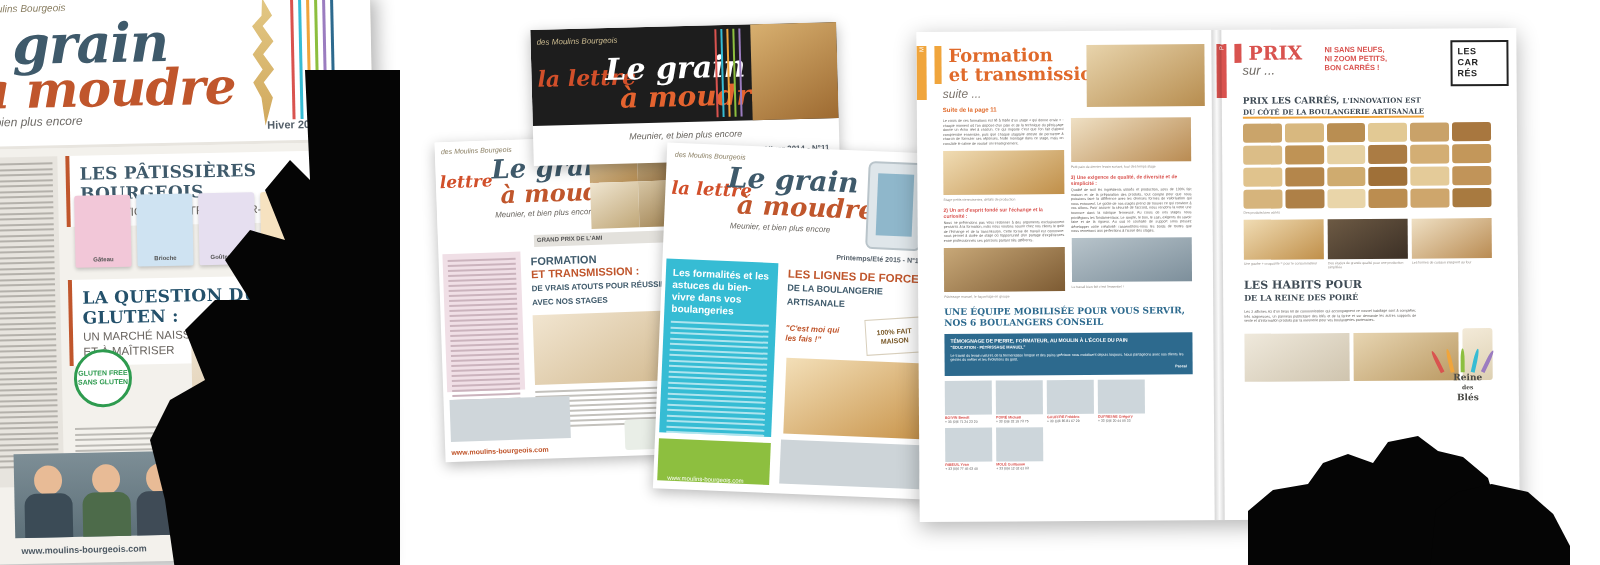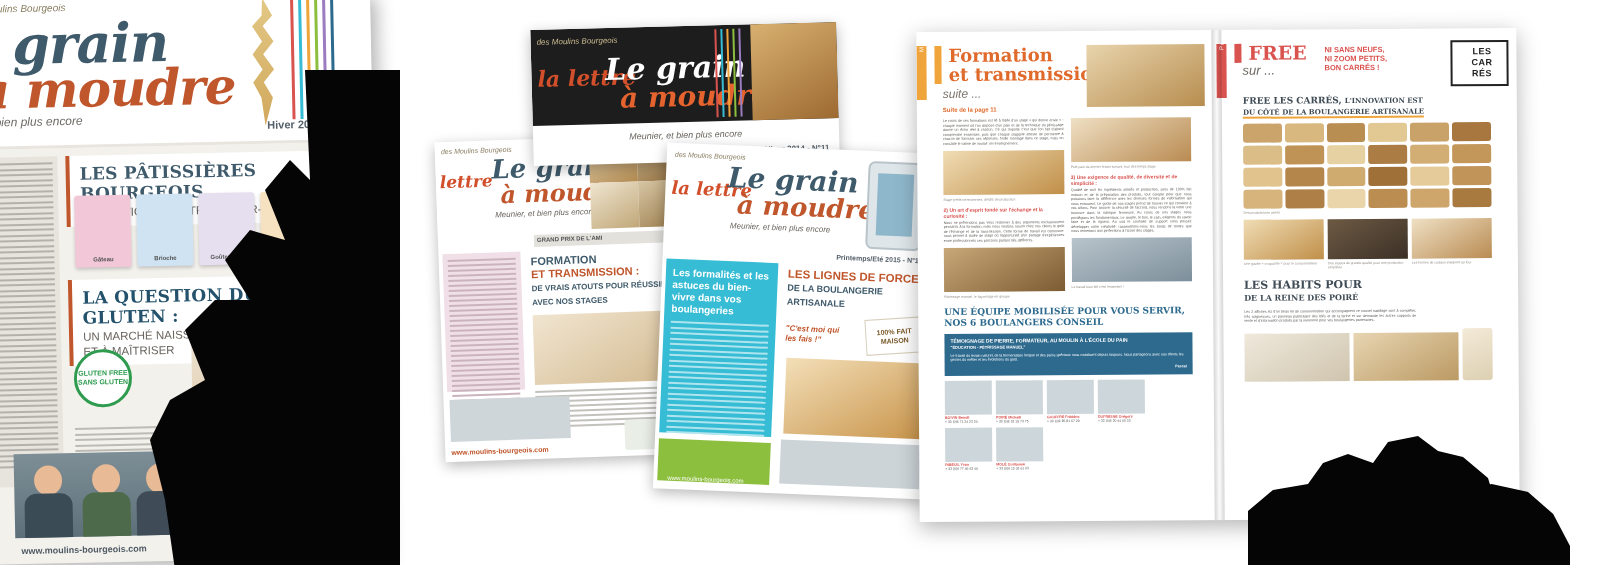--- a/index.html
+++ b/index.html
@@ -348,21 +348,21 @@
     border-left: 7px solid #d9534f; padding-left: 7px;
   }
   .zoom-sub { font-size: 13px; color: #6f6a64; font-style: italic; margin-left: 14px; }
   .redslogan {
     position: absolute; right: 74px; top: 16px; width: 118px;
     font-size: 7.5px; font-weight: bold; color: #d9534f; line-height: 9px; text-align: left;
   }
   .carres-logo {
     position: absolute; right: 8px; top: 12px; width: 58px; height: 46px;
     border: 2px solid #222; color: #222; font-size: 9px; font-weight: bold;
-    line-height: 11px; padding: 4px 0 16px 5px; letter-spacing: .5px; text-align: center;
+    line-height: 11px; padding: 4px 0 16px 5px; letter-spacing: .5px;
   }
   .carres-h {
     margin: 18px 14px 0 14px; font-family: "DejaVu Serif", serif;
     font-size: 9px; color: #3f4b55; font-weight: bold; line-height: 11px;
   }
   .carres-h .ul { border-bottom: 2px solid #f0a53c; }
   .grid-breads {
     margin: 6px 14px 0 14px; display: grid;
     grid-template-columns: repeat(6, 1fr); gap: 3px;
   }
@@ -838,39 +838,39 @@
           <div class="tl">+ 33 (0)6 12 02 61 03</div>
         </div>
       </div>
     </div>
 
     <div class="page right">
       <div class="tab-vert" style="background:#d9534f"></div>
       <div style="position:absolute;left:2px;top:20px;transform:rotate(-90deg);transform-origin:0 0;font-size:6px;color:#fff;letter-spacing:1px">Produit</div>
 
       <div class="zoom-title" style="margin-left:6px">
-        <span>FREE</span>
+        <span>PRIX</span>
       </div>
       <div class="zoom-sub">sur ...</div>
 
       <div class="redslogan">
         <span>NI SANS</span>
         <span>NEUFS,</span><br>
         <span>NI ZOOM PETITS,</span><br>
         <span>BON CARRÉS !</span>
       </div>
 
       <div class="carres-logo">
         <div>LES</div>
         <div>CAR</div>
         <div>RÉS</div>
       </div>
 
       <div class="carres-h">
-        <span style="color:#3f4b55">FREE LES CARRÉS,</span>
+        <span style="color:#3f4b55">PRIX LES CARRÉS,</span>
         <span style="font-size:7px">L'INNOVATION EST</span><br>
         <span class="ul" style="font-size:7px">DU CÔTÉ DE LA BOULANGERIE ARTISANALE</span>
       </div>
 
       <div class="grid-breads">
         <i style="background:#caa46a"></i>
           <i style="background:#d8b87f"></i>
           <i style="background:#b98e52"></i>
         <i style="background:#e2c994"></i>
           <i style="background:#c9a269"></i>
@@ -909,20 +909,32 @@
           <div class="ph bread-b"></div>
           <div class="cap">Les formes de cuisson intègrent au four</div>
         </div>
       </div>
 
       <div class="reine-h">
         <span style="color:#3f4b55">LES HABITS POUR</span><br>
         <span style="font-size:8px">DE LA REINE DES POIRÉ</span>
       </div>
 
+      <div class="reine-logo">
+        <div class="leafs">
+          <i style="left:10px;background:#d9534f;transform:rotate(-26deg)"></i>
+          <i style="left:20px;background:#f0a53c;transform:rotate(-13deg)"></i>
+          <i style="left:30px;background:#8dbf3f;transform:rotate(0deg)"></i>
+          <i style="left:40px;background:#36bcd4;transform:rotate(13deg)"></i>
+          <i style="left:50px;background:#9b7cc0;transform:rotate(26deg)"></i>
+        </div>
+        <div class="lbl">Reine</div>
+        <div class="lbl" style="font-size:6px">des</div>
+        <div class="lbl">Blés</div>
+      </div>
 
       <div class="micro" style="margin:6px 90px 0 14px">
         Les 2 affiches A3 d'un beau kit de communication qui accompagnent ce nouvel habillage sont à compléter,
         très soigneuses, un panneau publicitaire des blés et de la farine et sur demande les autres supports
         de vente et d'information produits par la meunerie pour vos boulangeries partenaires.
       </div>
 
       <div class="pack-row">
         <div class="ph flour"></div>
         <div class="ph" style="background:linear-gradient(150deg,#e7d5b2,#bb9a63)"></div>

